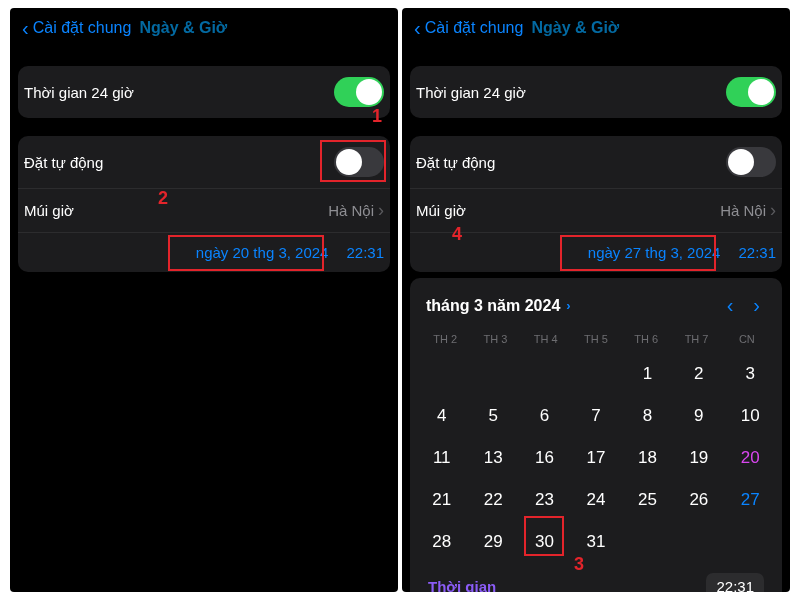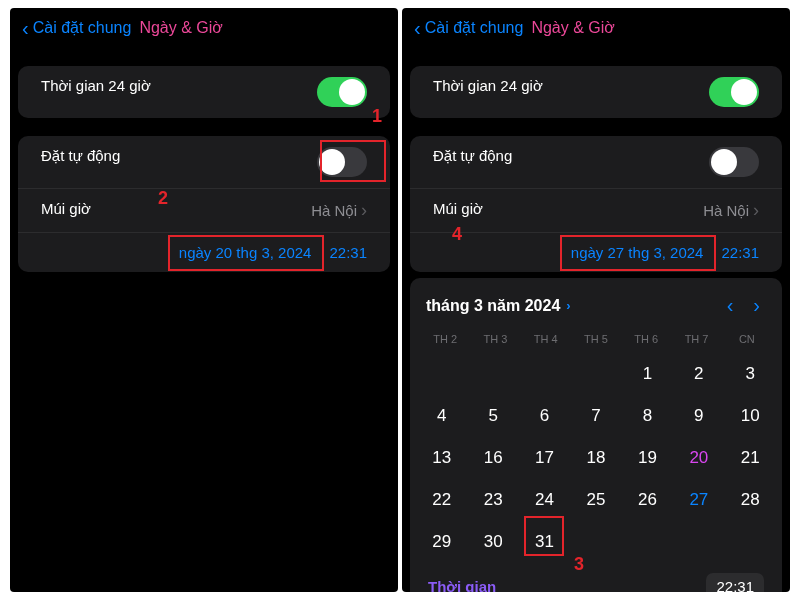--- a/index.html
+++ b/index.html
@@ -2,23 +2,23 @@
 <html><head>
 <meta charset="utf-8">
 <style>
 *{box-sizing:border-box;margin:0;padding:0;font-family:-apple-system,BlinkMacSystemFont,'Segoe UI',sans-serif}
 body{background:#fff;width:800px;height:600px;overflow:hidden}
 .wrap{display:flex;justify-content:center;gap:4px;padding:8px;background:#fff}
 .phone{width:388px;height:584px;background:#000;border-radius:4px;overflow:hidden;color:#fff;font-size:15px;position:relative}
 .topbar{display:flex;align-items:center;padding:10px 12px;gap:6px}
 .back{color:#0a84ff;display:flex;align-items:center;gap:4px;font-size:16px}
 .chev{font-size:20px;line-height:1}
-.title{color:#ec4899;font-weight:400;margin-left:2px;font-size:16px}
+.title{color:#0369a1;font-weight:700;margin-left:2px;font-size:16px}
 .section{margin:18px 8px 0;background:#1c1c1e;border-radius:10px}
-.row{display:flex;justify-content:space-between;padding:11px 23px;position:relative}
+.row{display:flex;align-items:center;justify-content:space-between;padding:11px 6px;position:relative}
 .row+.row{border-top:1px solid #2c2c2e}
 .label{color:#fff}
 .toggle{width:50px;height:30px;border-radius:15px;position:relative}
 .toggle-on{background:#30d158}
 .toggle-off{background:#39393d}
 .knob{width:26px;height:26px;background:#fff;border-radius:50%;position:absolute;top:2px}
 .toggle-on .knob{right:2px}
 .toggle-off .knob{left:2px}
 .val{color:#8e8e93;display:flex;align-items:center;gap:4px}
 .val .sm-chev{color:#5a5a5e;font-size:18px}
@@ -154,20 +154,21 @@
           <div class="cell">1</div>
           <div class="cell">2</div>
           <div class="cell">3</div>
           <div class="cell">4</div>
           <div class="cell">5</div>
           <div class="cell">6</div>
           <div class="cell">7</div>
           <div class="cell">8</div>
           <div class="cell">9</div>
           <div class="cell">10</div>
+          <div class="cell">11</div>
           <div class="cell">13</div>
           <div class="cell">16</div>
           <div class="cell">17</div>
           <div class="cell">18</div>
           <div class="cell">19</div>
           <div class="cell today">20</div>
           <div class="cell">21</div>
           <div class="cell">22</div>
           <div class="cell">23</div>
           <div class="cell">24</div>

